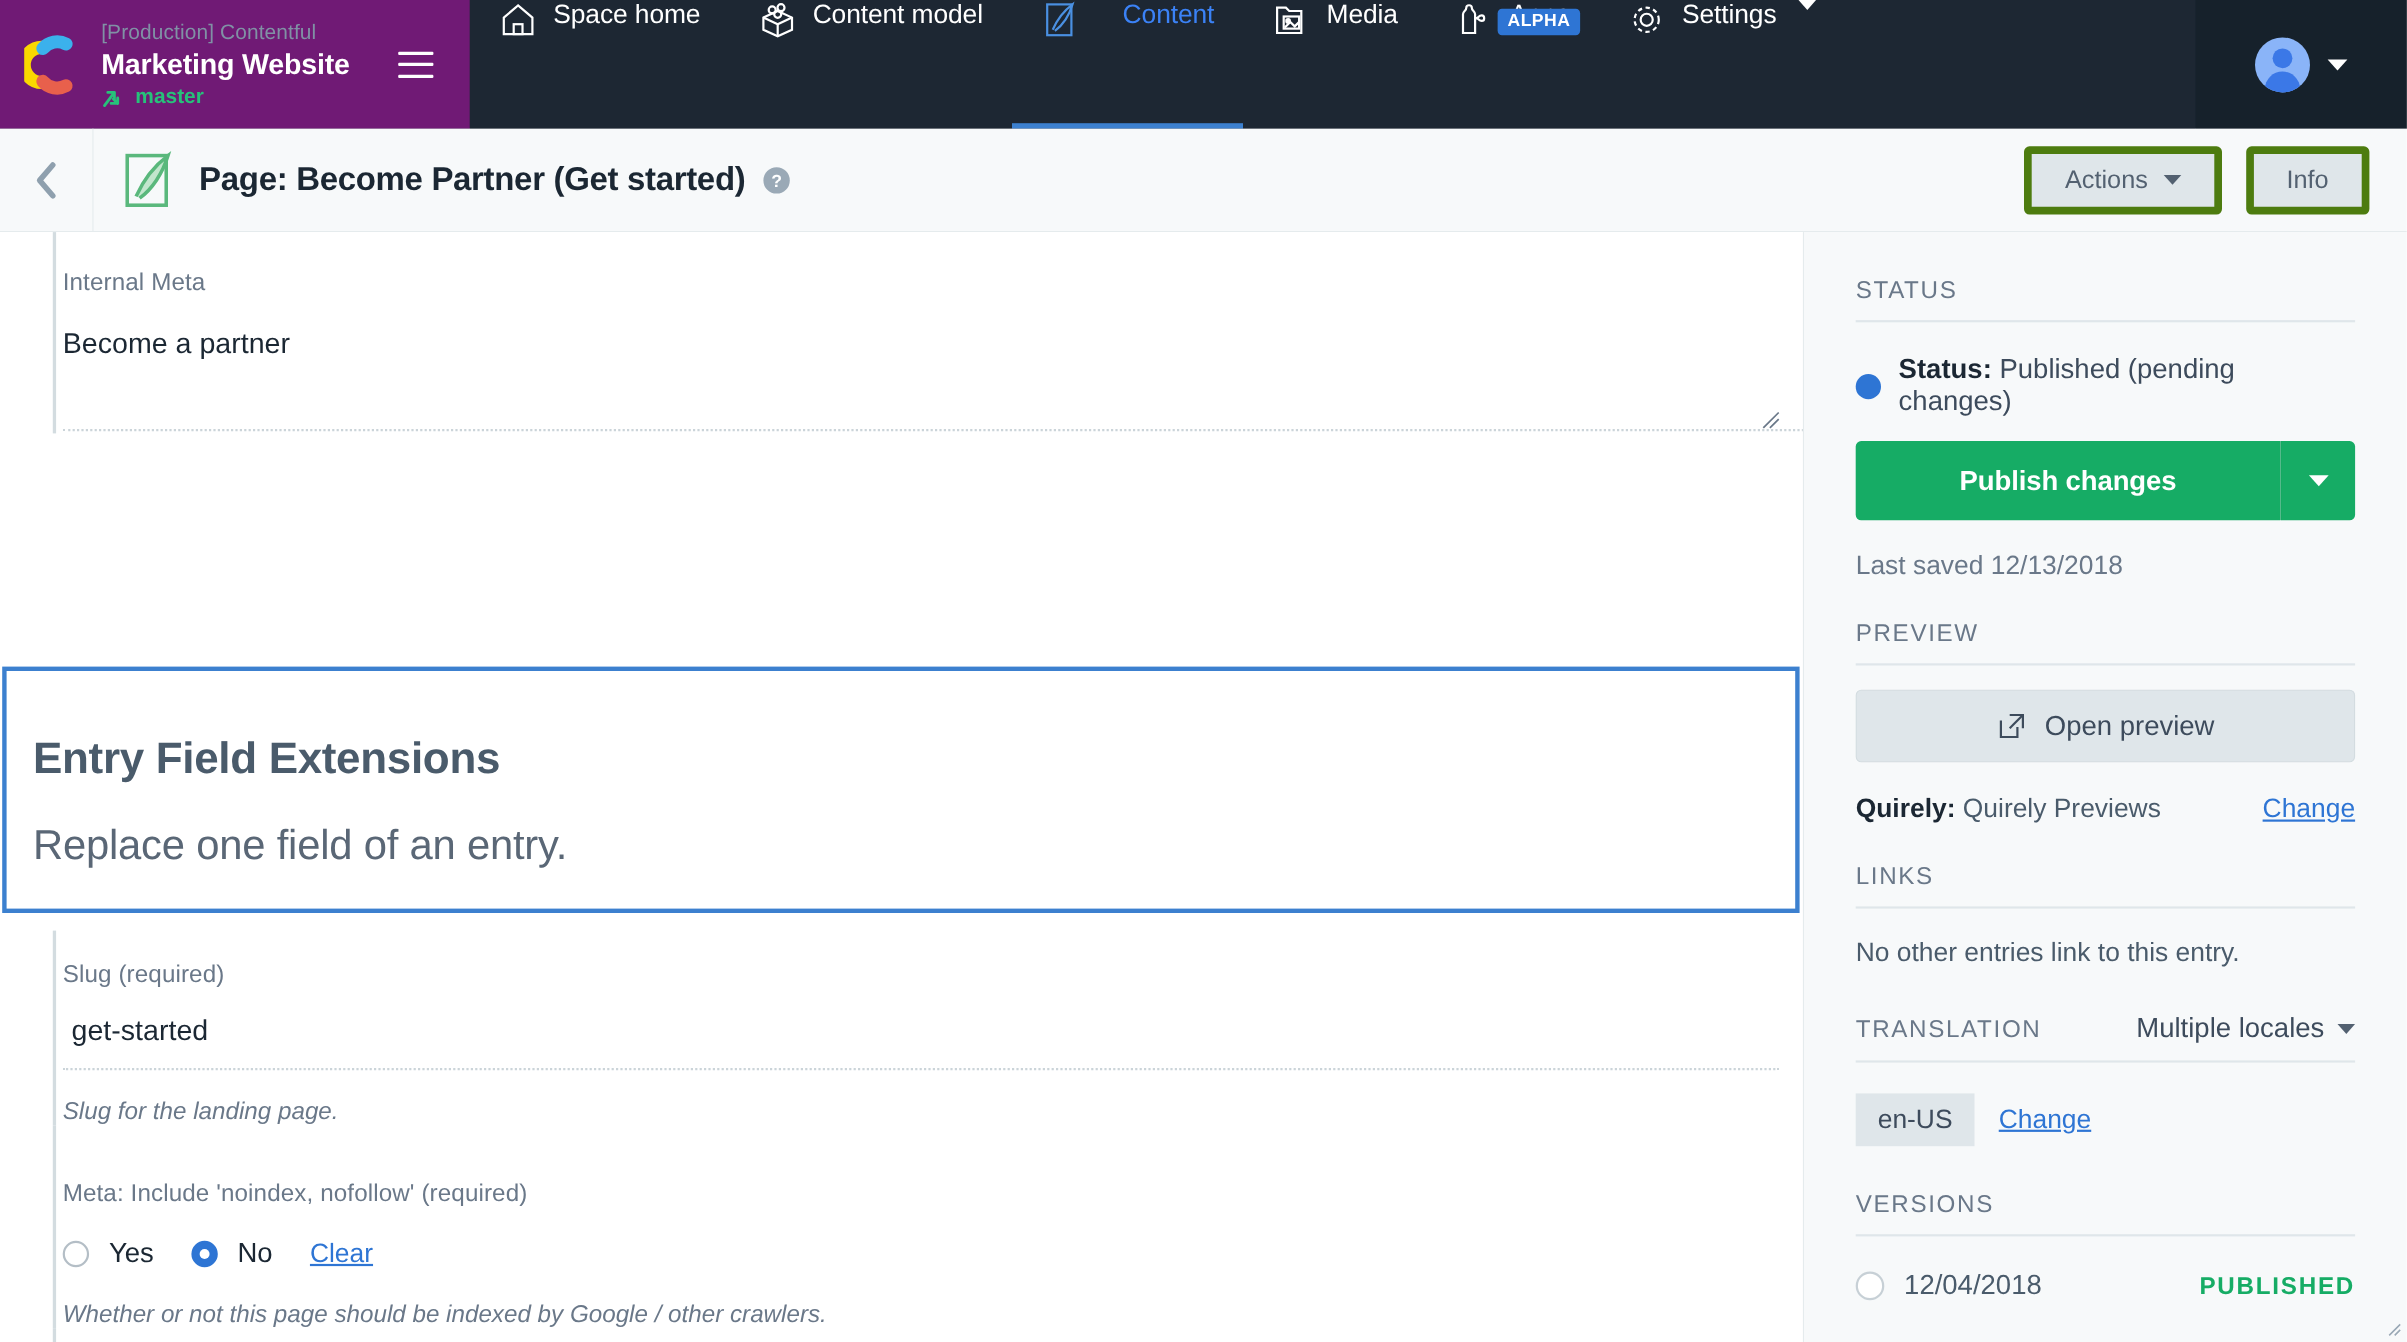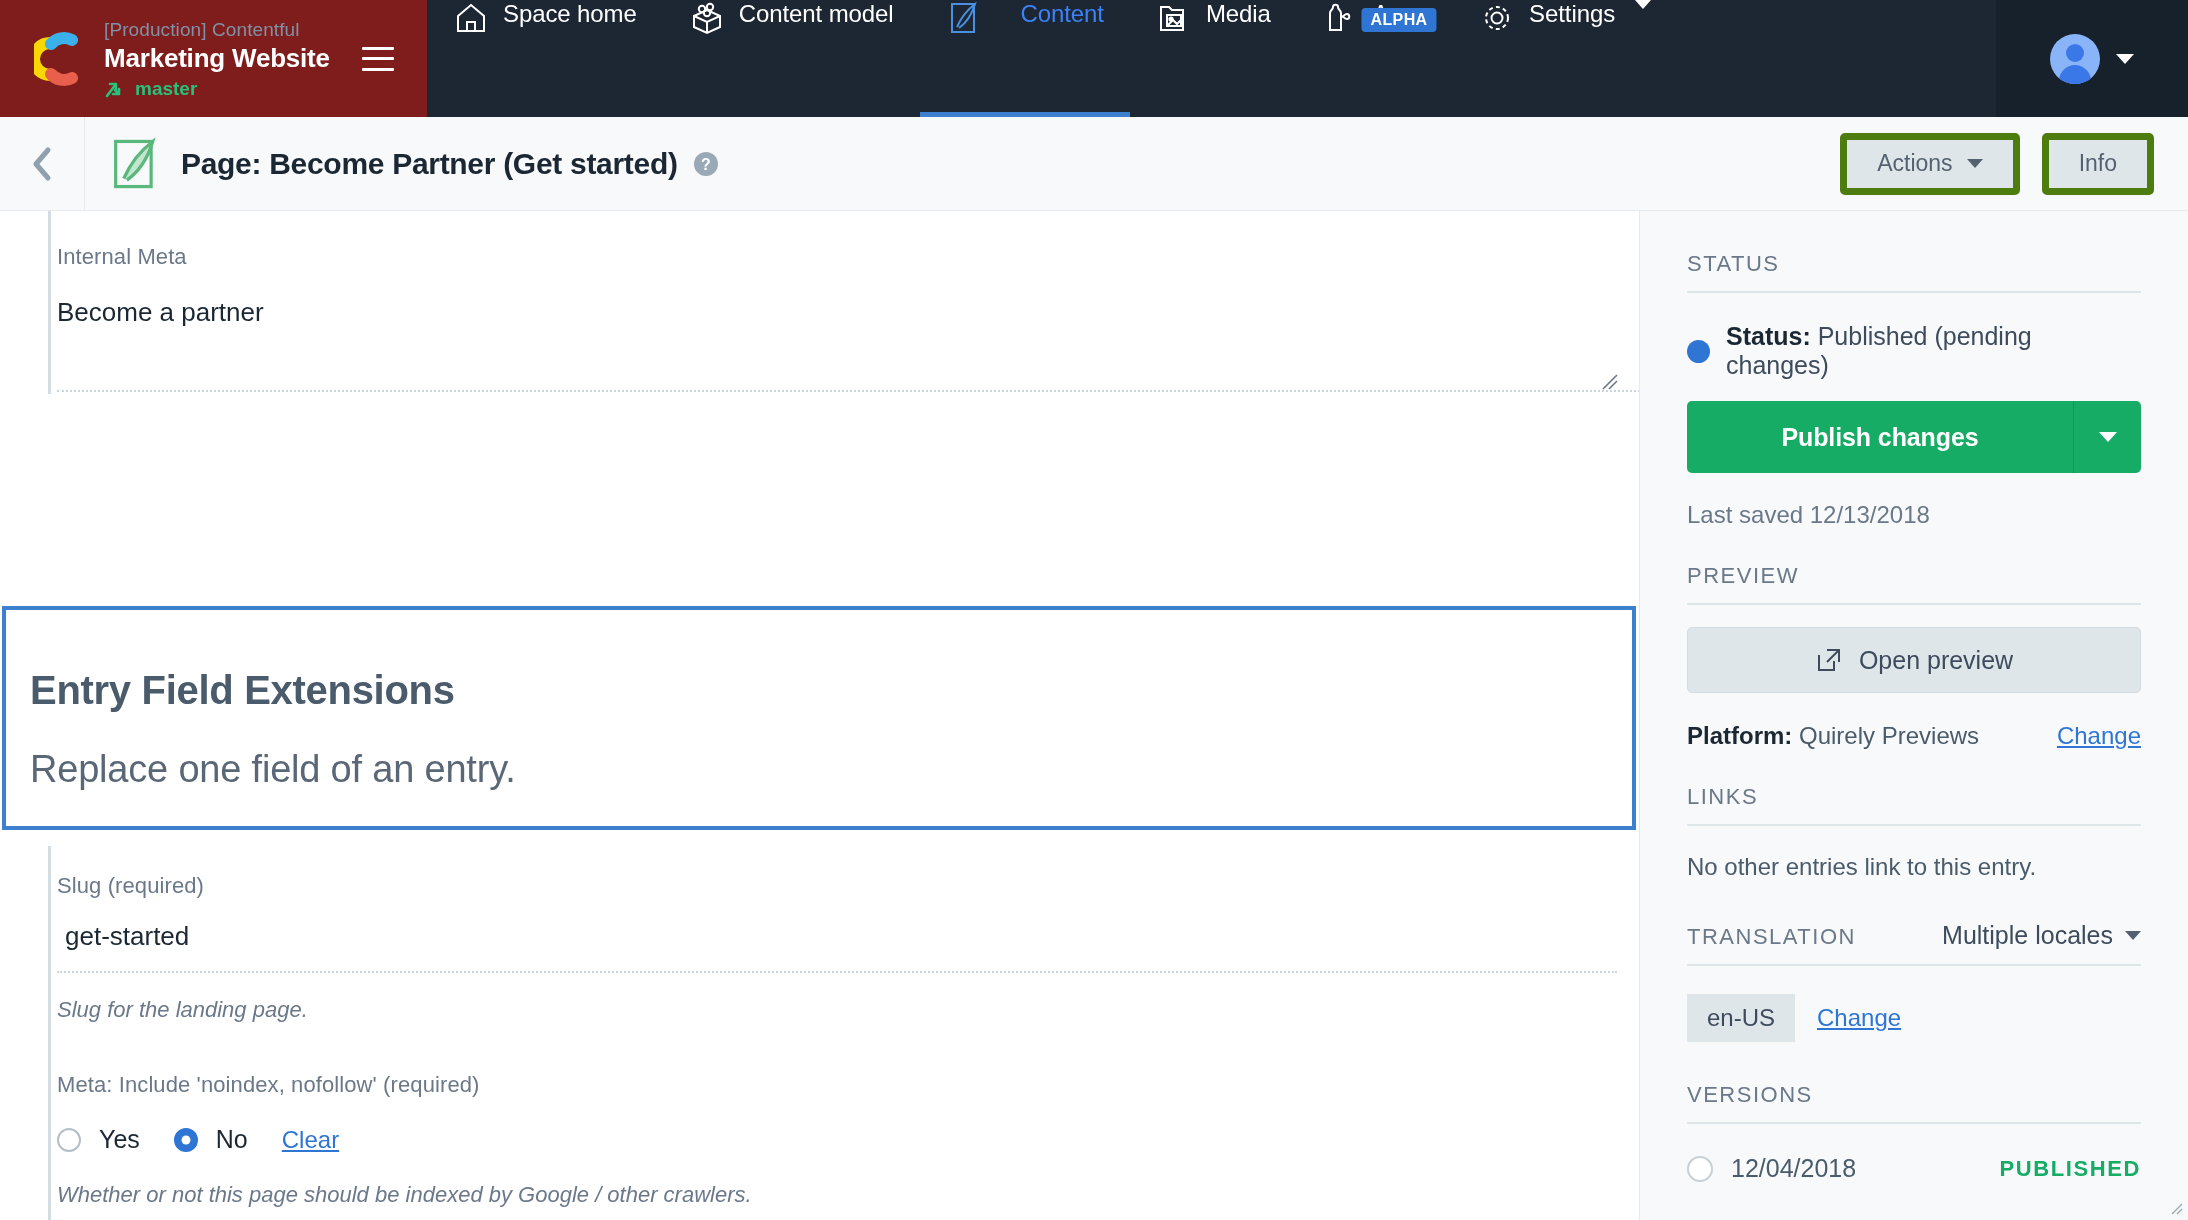--- a/index.html
+++ b/index.html
@@ -11,22 +11,22 @@
   }
 
   .app { position: relative; width: 2188px; height: 1220px; background:#fff; }
 
   
   .topnav {
     position:absolute; top:0; left:0; width:2188px; height:117px;
     background:#1d2733; display:flex; align-items:stretch;
   }
   .space-block {
-    width:427px; height:117px; background:#7f1d1d;
-    display:flex; align-items:center; padding-left:34px;
+    width:427px; height:117px; background:#701a75;
+    display:flex; align-items:center; padding-left:22px;
     position:relative;
   }
   .logo-mark { width:54px; height:56px; position:relative; flex:0 0 auto; margin-right:16px; }
   .logo-mark svg { display:block; }
   .space-text { display:flex; flex-direction:column; justify-content:center; }
   .space-env { font-size:19px; color:#8091a5; line-height:1.35; letter-spacing:0.1px; }
   .space-name { font-size:26px; color:#ffffff; font-weight:700; line-height:1.3; letter-spacing:-0.2px;}
   .space-branch { display:flex; align-items:center; gap:9px; margin-top:2px; }
   .branch-icon { width:22px; height:20px; display:block;}
   .branch-name { font-size:19px; color:#27c17a; font-weight:600; }
@@ -420,21 +420,21 @@
     </div>
     <div class="preview-btn">
       <svg width="28" height="28" viewBox="0 0 28 28" fill="none" stroke="#3d4b5c" stroke-width="2">
         <path d="M4 9 L4 24 L19 24 L19 15"></path>
         <path d="M12 4 L24 4 L24 16"></path>
         <path d="M24 4 L12 16"></path>
       </svg>
       <span>Open preview</span>
     </div>
     <div class="platform-row">
-      <span class="platform-text"><b>Platform:</b><span> Quirely Previews</span></span>
+      <span class="platform-text"><b>Quirely:</b><span> Quirely Previews</span></span>
       <span class="change-link">Change</span>
     </div>
 
     <div class="sb-gap-md"></div>
 
     <div class="sb-section-head">
       <span class="sb-title">LINKS</span>
     </div>
     <div class="links-msg">No other entries link to this entry.</div>
 

